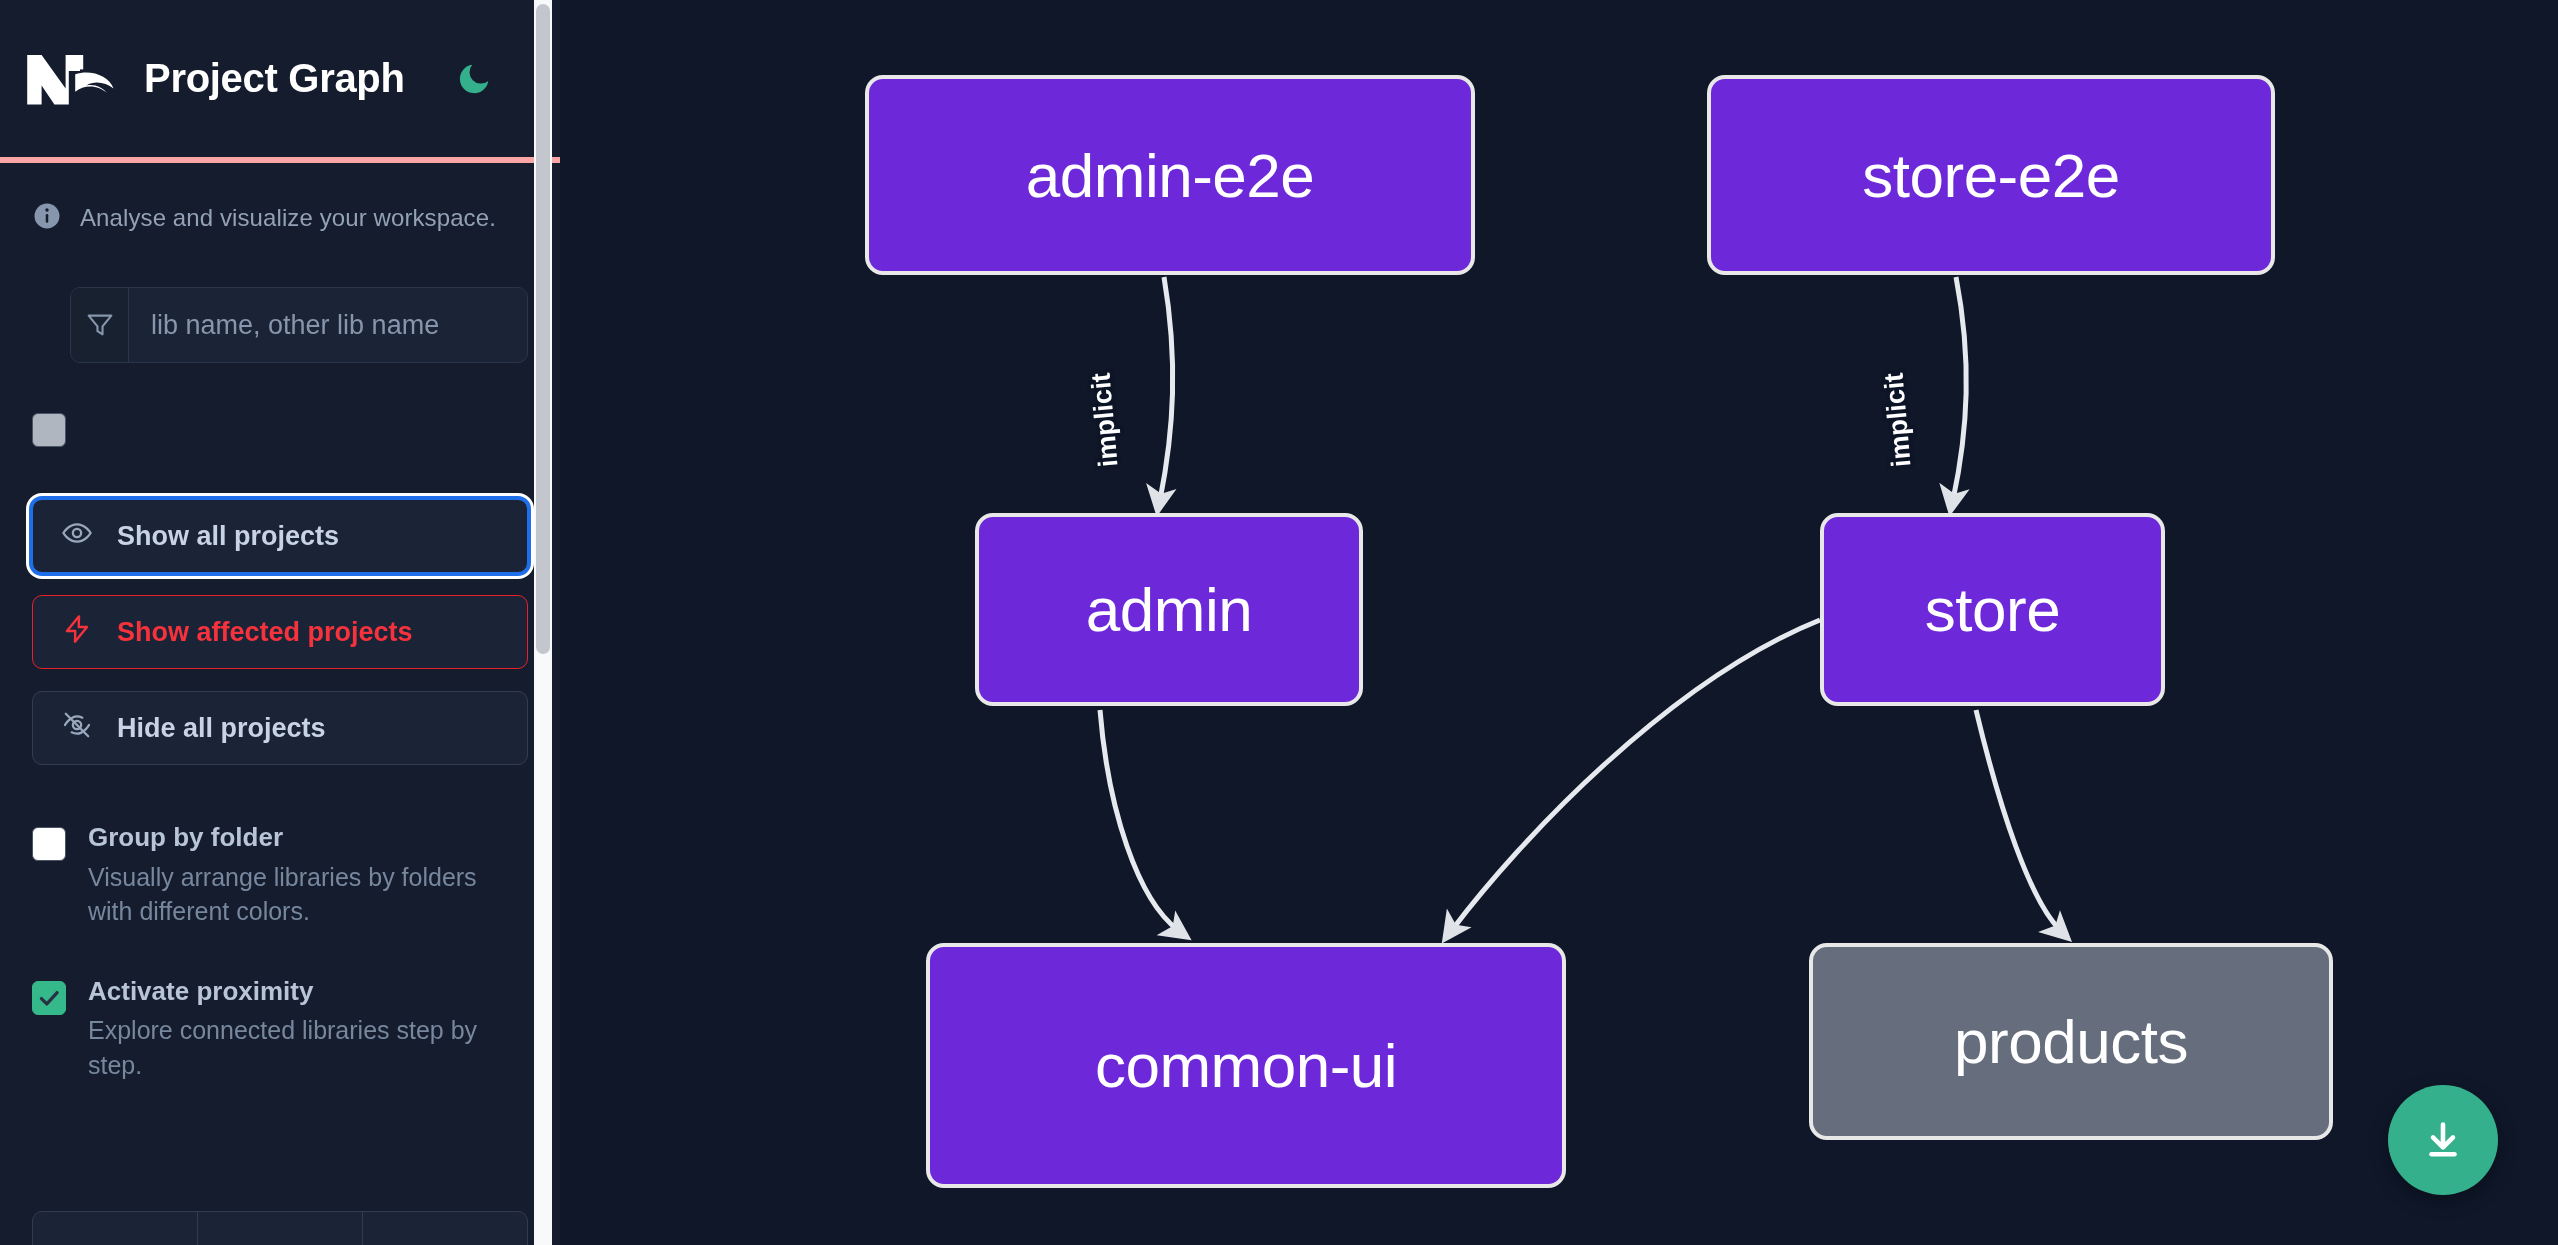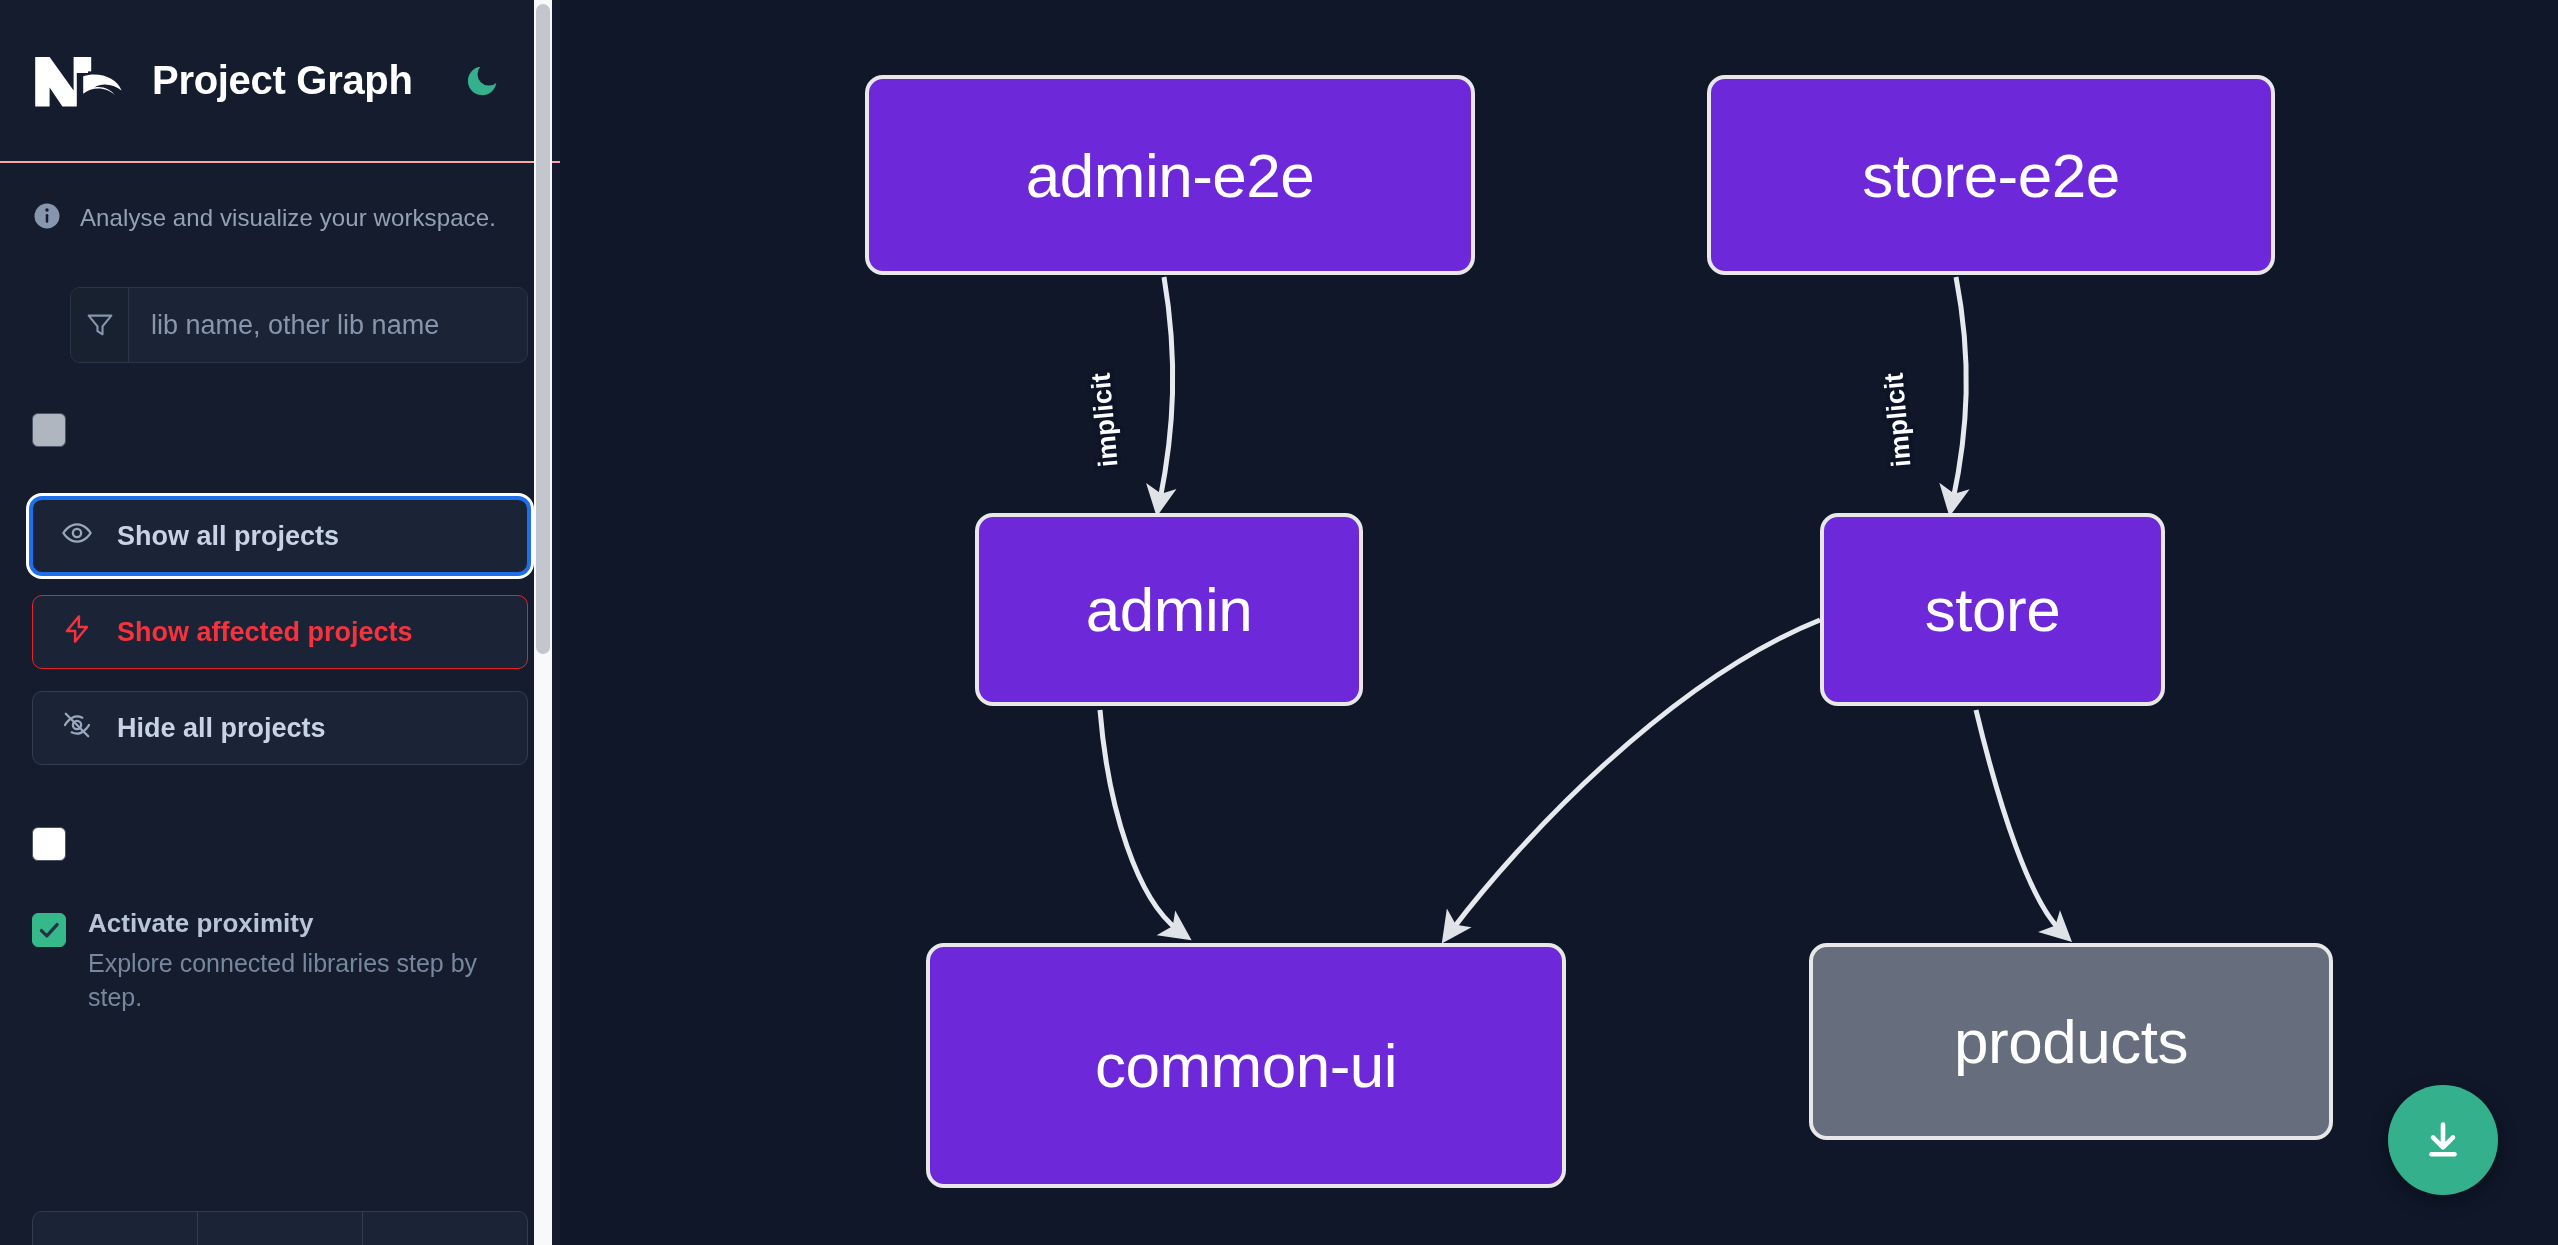--- a/index.html
+++ b/index.html
@@ -15,22 +15,22 @@
   #sidebar {
     position: relative;
     width: 560px; height: 1245px;
     background: #141c2e;
     flex: 0 0 560px;
     overflow: hidden;
   }
   .sb-header {
     height: 163px;
     display: flex; align-items: center;
-    padding: 0 32px;
-    border-bottom: 2px solid #fca5a5;
+    padding: 0 24px;
+    border-bottom: 6px solid #fca5a5;
     gap: 24px;
   }
   .nx-logo { width: 96px; height: 58px; flex: 0 0 auto; }
   .app-title {
     font-size: 40px; font-weight: 700; color: #ffffff;
     letter-spacing: -0.3px; white-space: nowrap;
   }
   .moon-btn {
     margin-left: 22px; width: 46px; height: 46px;
     display: flex; align-items: center; justify-content: center;
@@ -235,20 +235,24 @@
               <circle cx="12" cy="12" r="3.1" fill="none" stroke="#9aa8bd" stroke-width="1.7"></circle>
               <line x1="3.6" y1="3.6" x2="20.4" y2="20.4" stroke="#9aa8bd" stroke-width="1.7" stroke-linecap="round"></line>
             </svg>
           </span>
           <span>Hide all projects</span>
         </button>
       </div>
 
       <div class="check-block" style="margin-top:56px">
         <span class="cbox white"></span>
+        <div>
+          <div class="cb-title">Group by folder</div>
+          <div class="cb-desc">Visually arrange libraries by folders with different colors.</div>
+        </div>
       </div>
 
       <div class="check-block tight">
         <span class="cbox green">
           <svg viewBox="0 0 24 24" width="26" height="26" aria-hidden="true">
             <path d="M5 12.5 10 17.5 19.5 7" fill="none" stroke="#283143" stroke-width="3" stroke-linecap="round" stroke-linejoin="round"></path>
           </svg>
         </span>
         <div>
           <div class="cb-title">Activate proximity</div>

